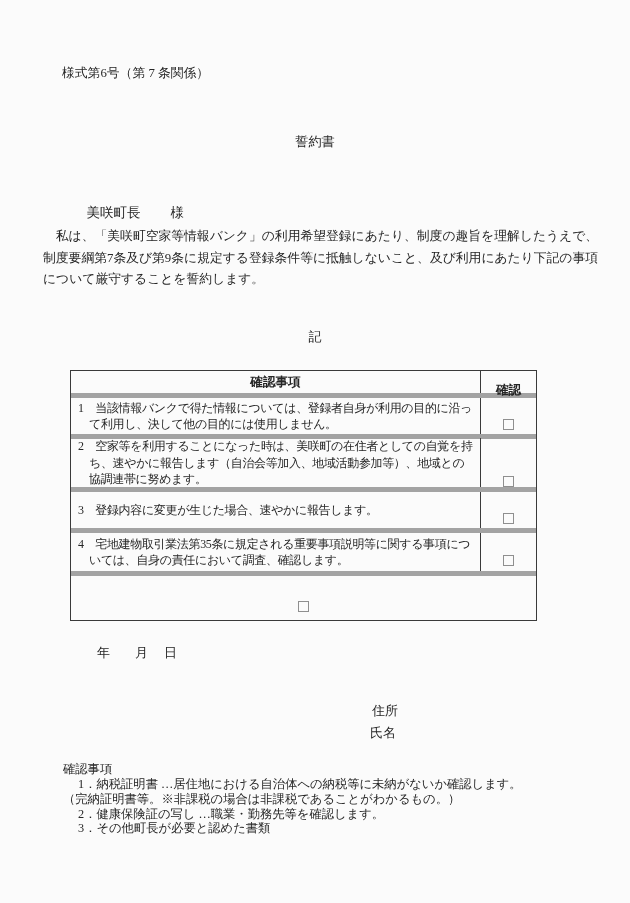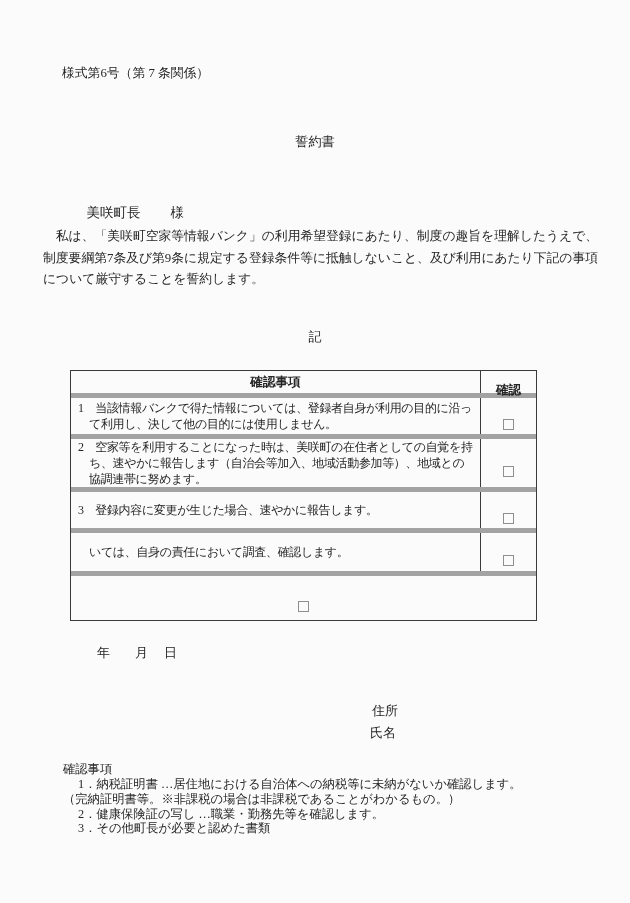--- a/index.html
+++ b/index.html
@@ -84,40 +84,41 @@
 
   <div class="t-row" style="height: 36px;">
         <div class="t-cell t-items">
           <div class="line first">1　当該情報バンクで得た情報については、登録者自身が利用の目的に沿っ</div>
           <div class="line">て利用し、決して他の目的には使用しません。</div>
         </div>
         <div class="t-cell t-check">
           <span class="checkbox"></span>
         </div>
       </div>
-      <div class="t-row" style="height: 48px;">
+      <div class="t-row" style="height: 48px; align-items: flex-end;">
         <div class="t-cell t-items">
           <div class="line first">2　空家等を利用することになった時は、美咲町の在住者としての自覚を持</div>
           <div class="line">ち、速やかに報告します（自治会等加入、地域活動参加等）、地域との</div>
           <div class="line">協調連帯に努めます。</div>
         </div>
         <div class="t-cell t-check">
           <span class="checkbox"></span>
         </div>
       </div>
       <div class="t-row" style="height: 36px;">
         <div class="t-cell t-items">
           <div class="line first">3　登録内容に変更が生じた場合、速やかに報告します。</div>
         </div>
         <div class="t-cell t-check">
           <span class="checkbox"></span>
         </div>
       </div>
       <div class="t-row" style="height: 38px;">
         <div class="t-cell t-items">
+          <div class="line first">4　宅地建物取引業法第35条に規定される重要事項説明等に関する事項につ</div>
           <div class="line">いては、自身の責任において調査、確認します。</div>
         </div>
         <div class="t-cell t-check">
           <span class="checkbox"></span>
         </div>
       </div>
       <div class="t-row" style="height: 44px;">
         <div class="t-cell t-check">
           <span class="checkbox"></span>
         </div>

